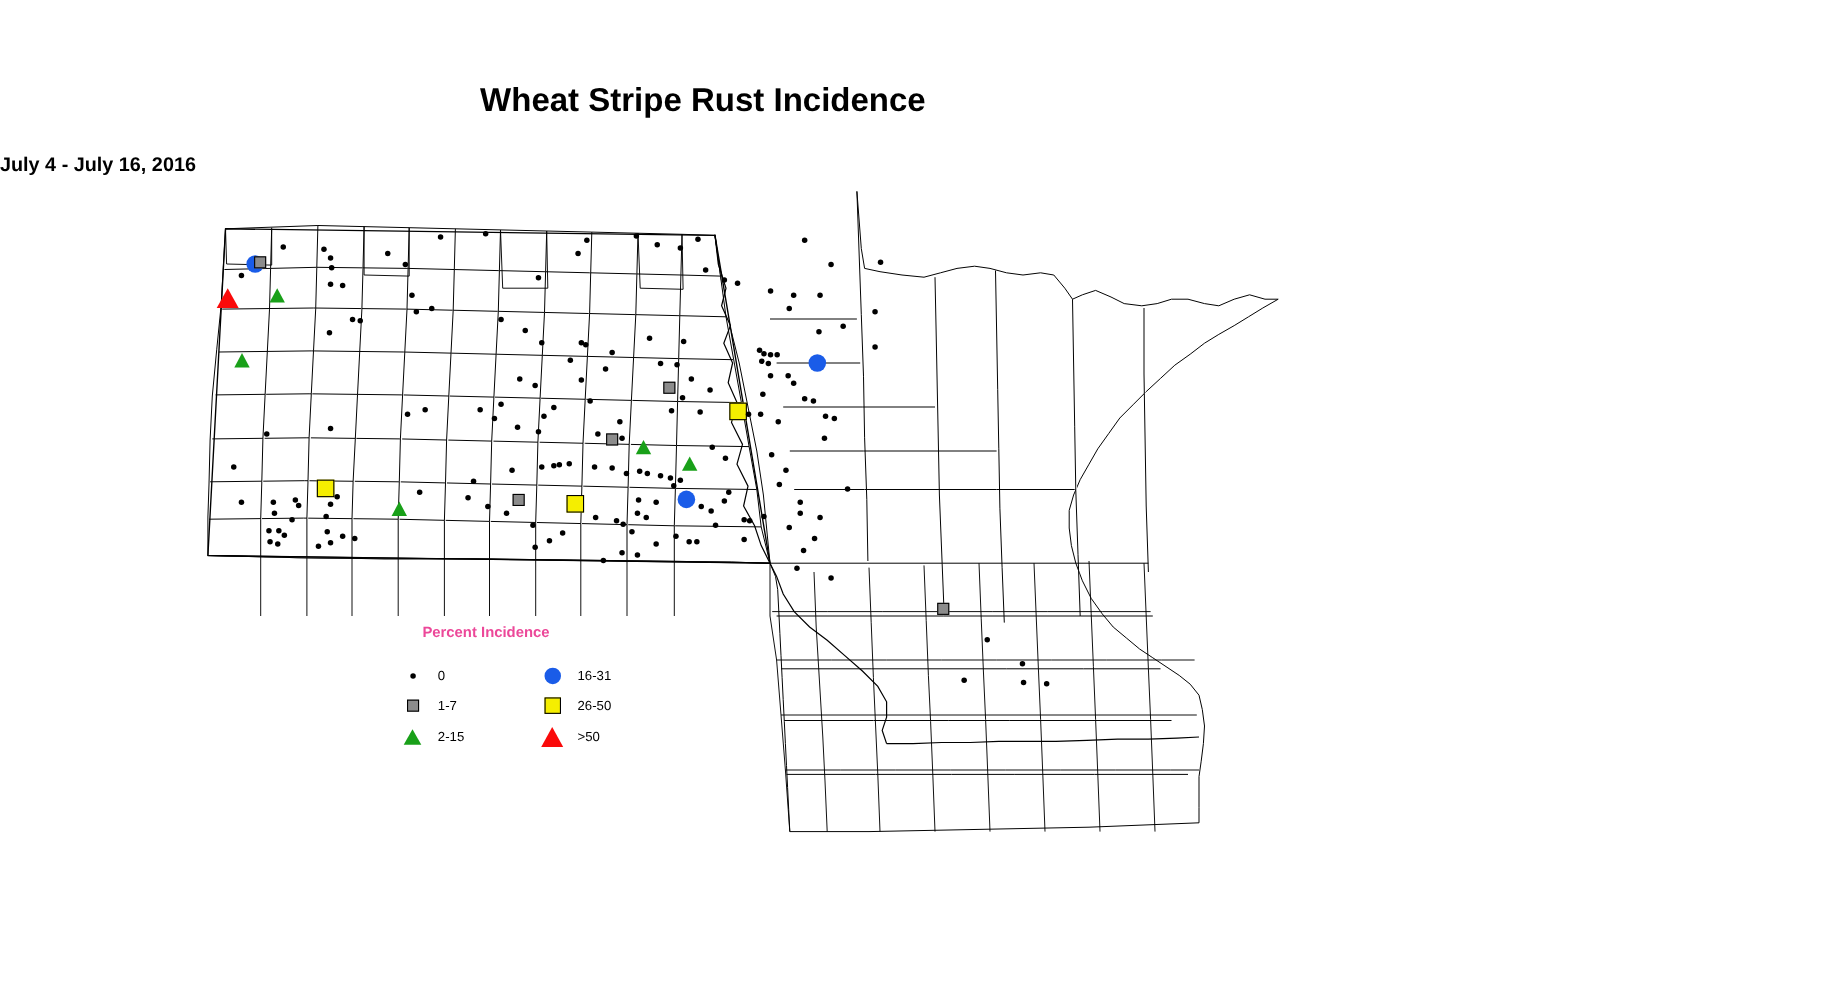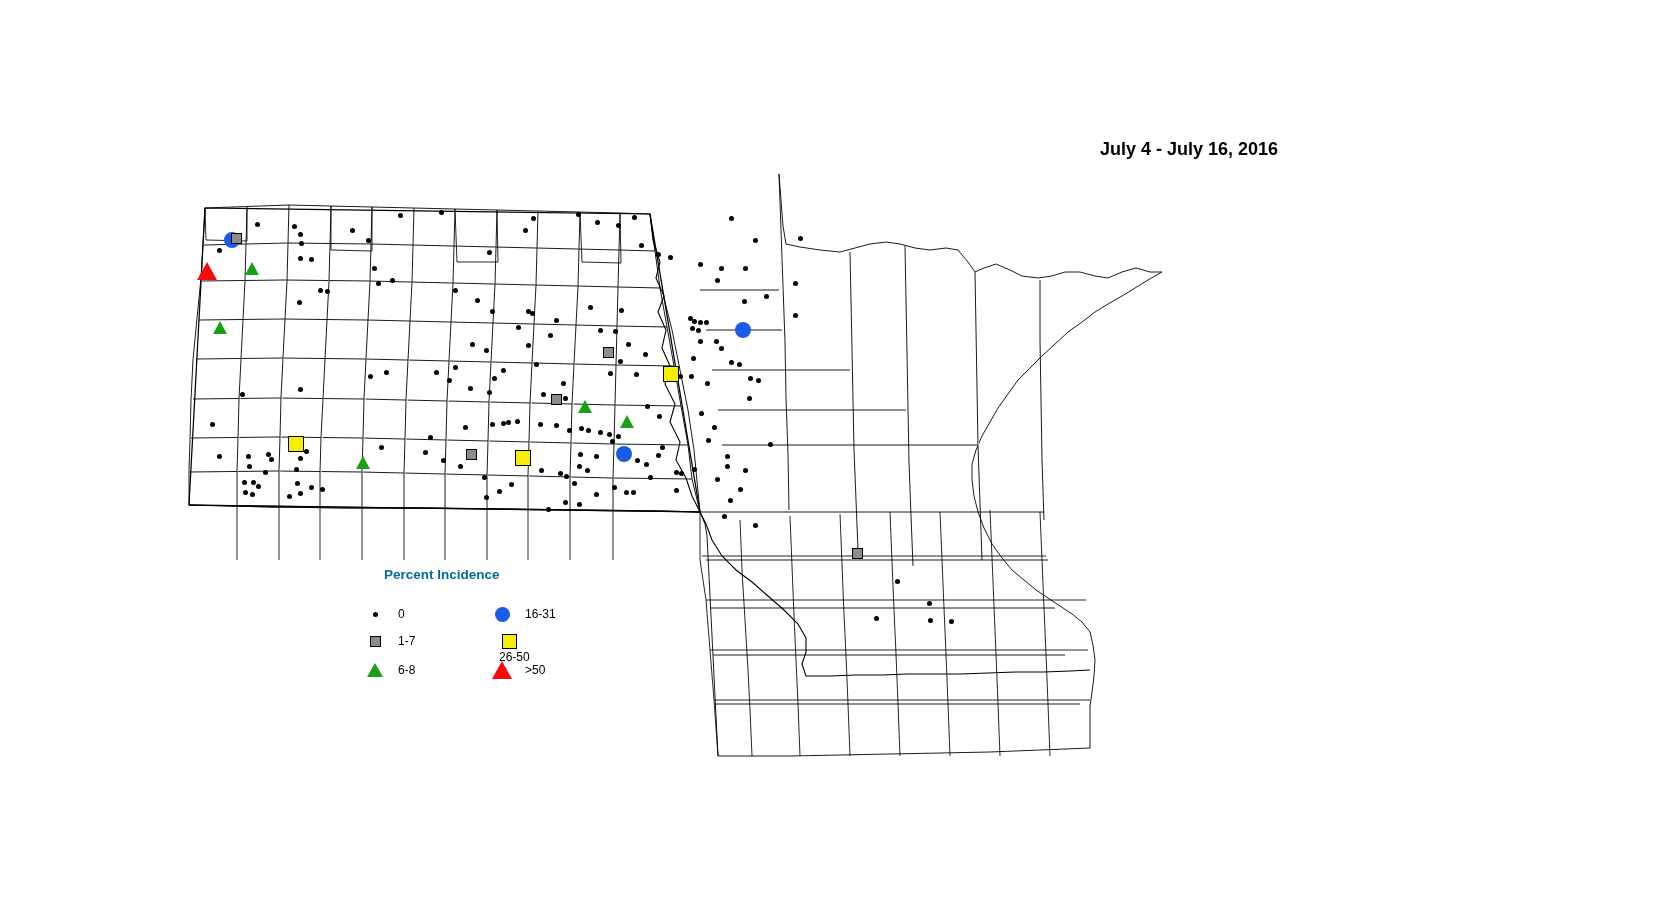--- a/index.html
+++ b/index.html
@@ -32,21 +32,21 @@
     font-size: 30px;
     font-weight: bold;
     letter-spacing: 0px;
     color: #000000;
   }
   #subtitle {
     position: absolute;
     left: 0;
     top: 139px;
     width: 1278px;
-    text-align: right;
+    text-align: left;
     font-size: 18px;
     font-weight: bold;
     color: #000000;
   }
   #map-wrap {
     position: absolute;
     left: 0;
     top: 0;
     width: 1673px;
     height: 900px;
@@ -73,21 +73,21 @@
     fill: none;
     stroke: #000000;
     stroke-width: 1.1;
   }
   .legend-title {
     position: absolute;
     left: 384px;
     top: 567px;
     font-size: 13.5px;
     font-weight: bold;
-    color: #0369a1;
+    color: #ec4899;
     white-space: nowrap;
   }
   .legend-col {
     position: absolute;
   }
   .legend-row {
     position: absolute;
     display: flex;
     align-items: center;
     height: 18px;
@@ -140,20 +140,21 @@
     border-left: 10px solid transparent;
     border-right: 10px solid transparent;
     border-bottom: 18px solid #fa0a0a;
   }
 </style>
 </head>
 <body>
 
 <div id="root">
 
+  <div id="title">Wheat Stripe Rust Incidence</div>
   <div id="subtitle">July 4 - July 16, 2016</div>
 
   <div id="map-wrap">
     <svg id="map" viewBox="0 0 1673 900" xmlns="http://www.w3.org/2000/svg">
 
       <g id="nd-counties" fill="#ffffff" stroke="#000000" stroke-width="0.9">
 
         <path class="county" d="M205 208 L289 205 L372 207 L455 209 L538 211 L620 213 L650 214 L650 213"></path>
         <path class="county" d="M205 208 L203 243 L201 278 L197 318 L193 360 L191 400 L190 440 L189 470 L189 505"></path>
         <path class="county" d="M189 505 L270 507 L350 508 L430 508 L510 509 L590 510 L665 511 L700 512"></path>
@@ -471,32 +472,32 @@
     <div class="legend-row" style="top:27px;left:0;">
       <span class="legend-swatch">
           <span class="sym-square-gray"></span>
         </span>
       <span class="legend-label">1-7</span>
     </div>
     <div class="legend-row" style="top:56px;left:0;">
       <span class="legend-swatch">
           <span class="sym-tri-green"></span>
         </span>
-      <span class="legend-label">6-8</span>
+      <span class="legend-label">2-15</span>
     </div>
   </div>
 
   <div class="legend-col" style="left:489px; top:605px; width:150px;">
     <div class="legend-row" style="top:0px;left:0;">
       <span class="legend-swatch">
           <span class="sym-circle-blue"></span>
         </span>
       <span class="legend-label">16-31</span>
     </div>
-    <div class="legend-row" style="top:27px;left:0;flex-direction:column;">
+    <div class="legend-row" style="top:27px;left:0;">
       <span class="legend-swatch">
           <span class="sym-square-yellow"></span>
         </span>
       <span class="legend-label">26-50</span>
     </div>
     <div class="legend-row" style="top:56px;left:0;">
       <span class="legend-swatch">
           <span class="sym-tri-red"></span>
         </span>
       <span class="legend-label">&gt;50</span>

